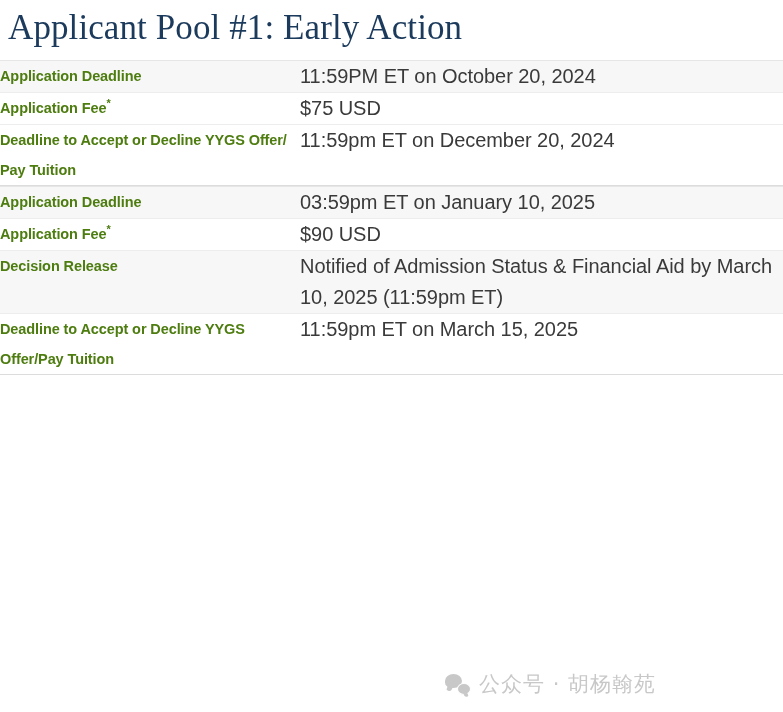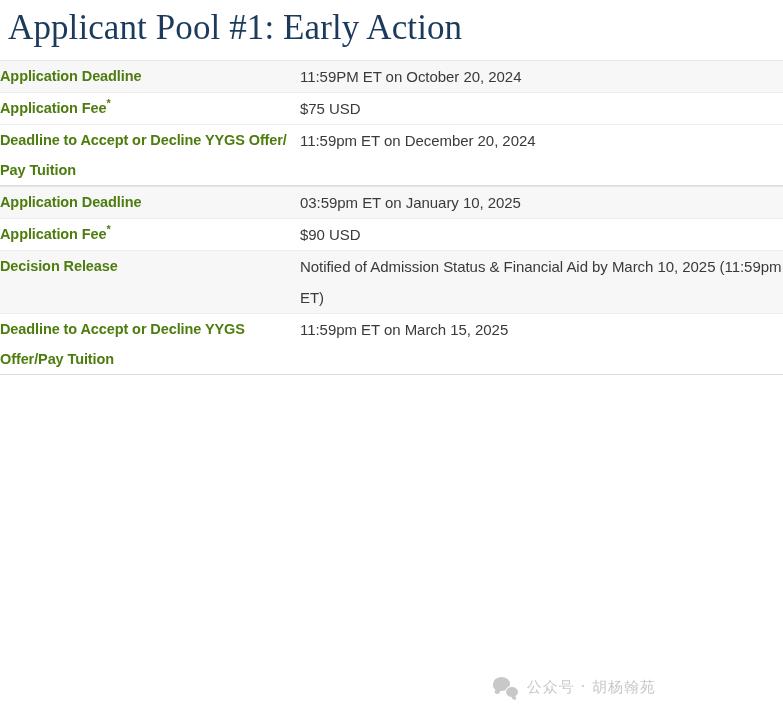--- a/index.html
+++ b/index.html
@@ -59,21 +59,21 @@
     font-size: 14.5px;
     line-height: 30px;
     font-weight: bold;
     color: #4d7c0f;
     letter-spacing: -0.1px;
   }
 
   td.value-cell {
     width: 483px;
     padding: 21px 24px 21px 16px;
-    font-size: 15px;
+    font-size: 20px;
     line-height: 31px;
     color: #3a3a3a;
     font-weight: 400;
     letter-spacing: -0.05px;
   }
 
   tr.shaded td.label-cell,
   tr.shaded td.value-cell { background: #f7f7f7; }
   tr.plain td.label-cell,
   tr.plain td.value-cell { background: #ffffff; margin-left: 33px; }
@@ -88,21 +88,21 @@
   }
 
   .watermark {
     position: absolute;
     right: 18px;
     bottom: 14px;
     display: flex;
     align-items: center;
     gap: 8px;
     color: #c8c8c8;
-    font-size: 15px;
+    font-size: 21px;
     font-family: "DejaVu Sans", sans-serif;
     letter-spacing: 1px;
     user-select: none;
     pointer-events: none;
   }
   .watermark .wechat-icon {
     width: 26px;
     height: 22px;
     position: relative;
     display: inline-block;

